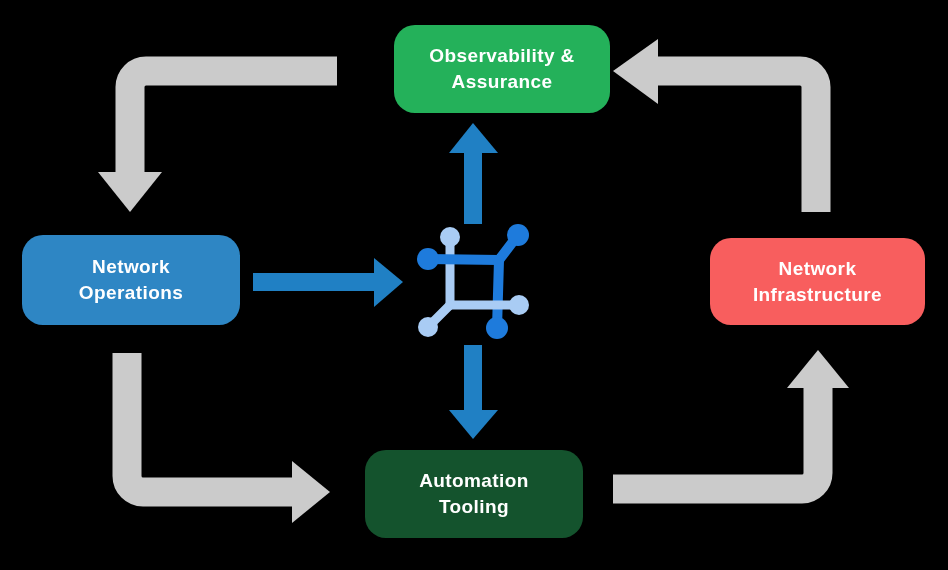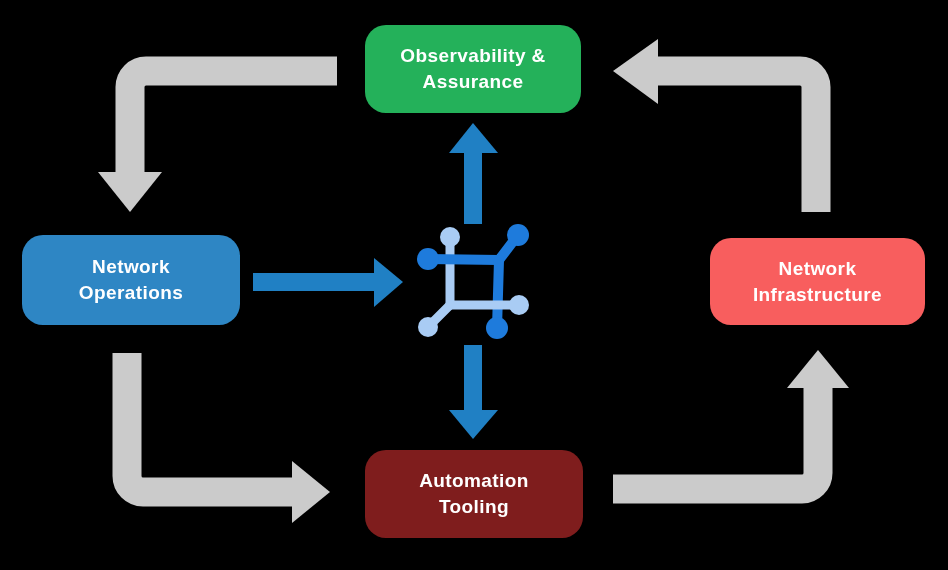--- a/index.html
+++ b/index.html
@@ -87,33 +87,33 @@
       <circle cx="104" cy="90" r="10"></circle>
       <circle cx="13" cy="112" r="10"></circle>
     </g>
     <g fill="#1e7bdc">
       <circle cx="13" cy="44" r="11"></circle>
       <circle cx="103" cy="20" r="11"></circle>
       <circle cx="82" cy="113" r="11"></circle>
     </g>
   </svg>
 
-  <div class="node node-observability" style="background: rgb(36, 177, 90);">
+  <div class="node node-observability" style="background: rgb(36, 177, 90); margin-left: 29px;">
     <span class="label">Observability &amp;
 Assurance</span>
   </div>
 
   <div class="node node-operations" style="background: rgb(46, 134, 196);">
     <span class="label">Network
 Operations</span>
   </div>
 
   <div class="node node-infrastructure" style="background: rgb(248, 94, 94);">
     <span class="label">Network
 Infrastructure</span>
   </div>
 
-  <div class="node node-automation" style="background: #7f1d1d;">
+  <div class="node node-automation" style="background: #14532d;">
     <span class="label">Automation
 Tooling</span>
   </div>
 
 </div>
 
 </body></html>

